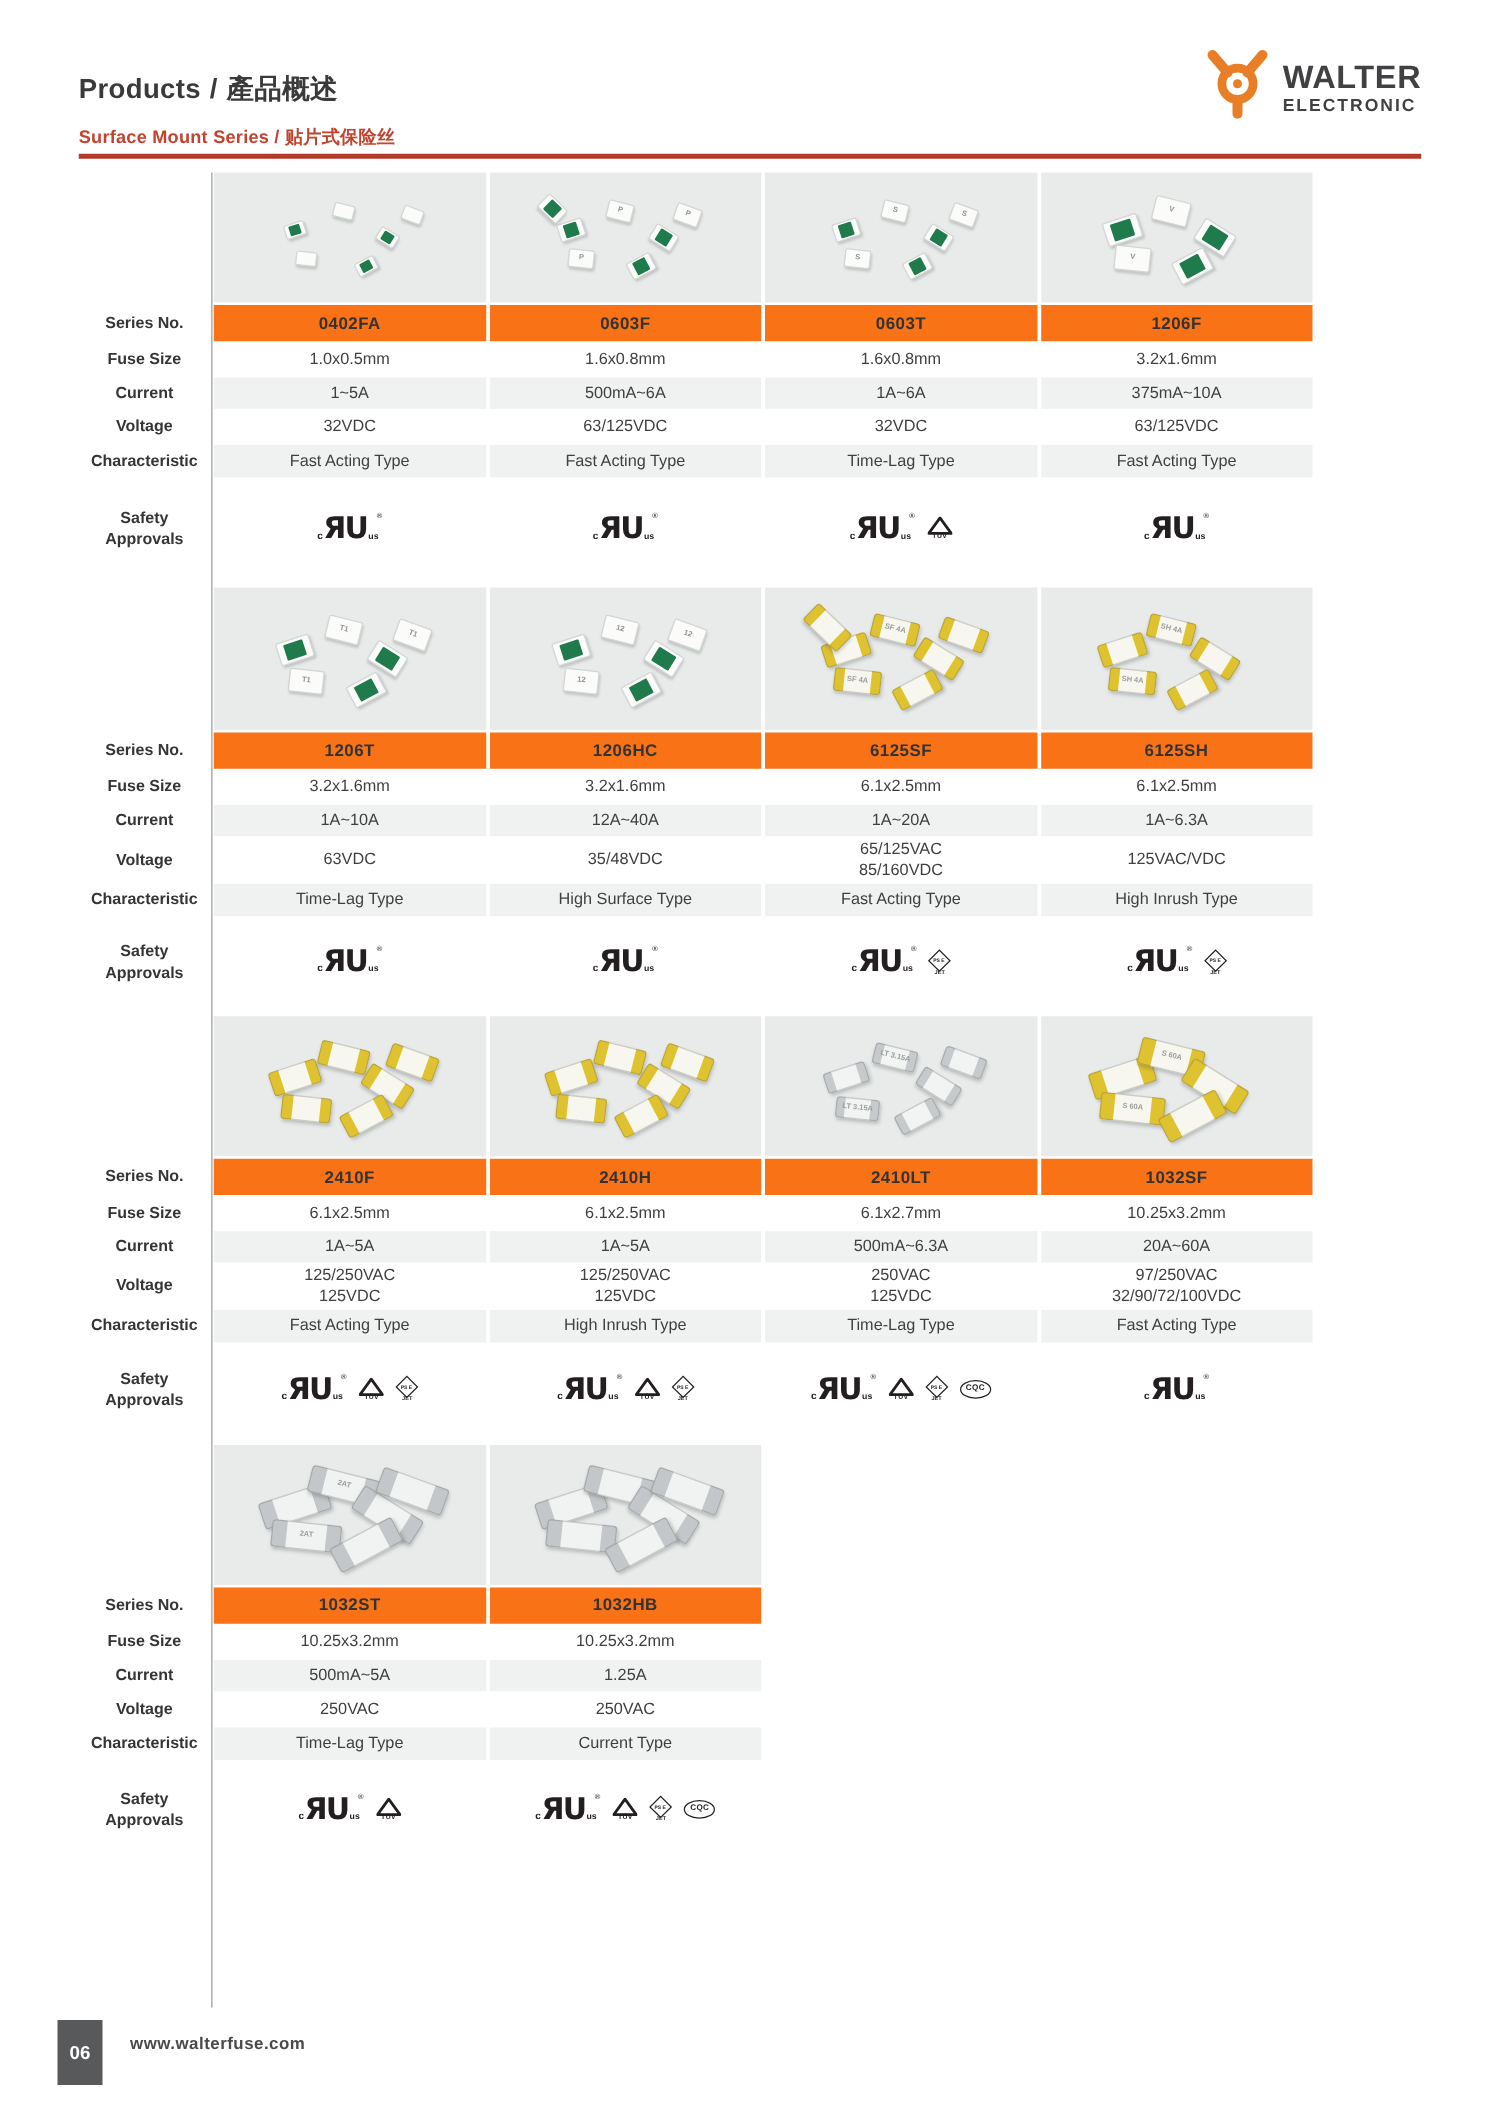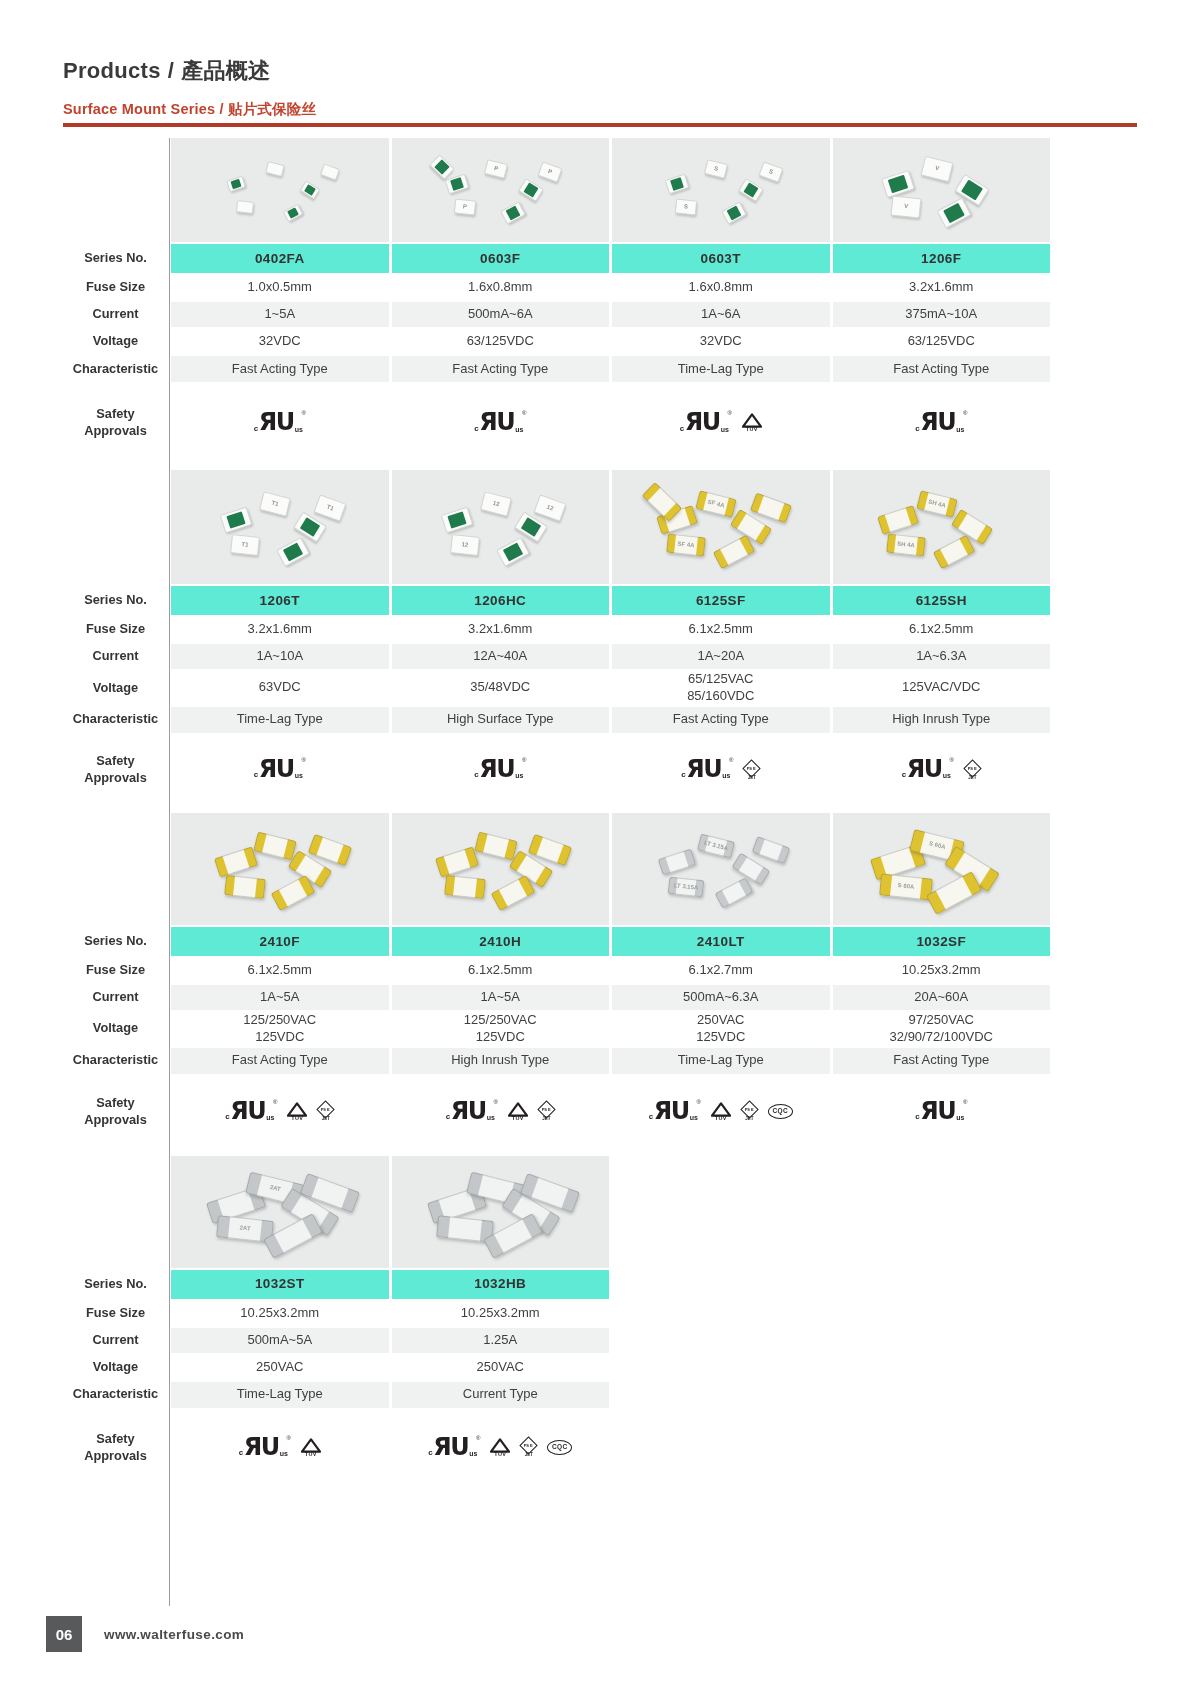--- a/index.html
+++ b/index.html
@@ -15,21 +15,21 @@
   .lt2{font-size:14px;font-weight:bold;color:#414042;letter-spacing:1.6px;margin-top:3px;}
   .subtitle{position:absolute;left:63px;top:100px;font-size:14.5px;font-weight:bold;color:#c2432e;letter-spacing:.2px;}
   .rule{position:absolute;left:63px;top:123px;width:1074px;height:4px;background:#b23a28;}
   
   .table-wrap{position:absolute;left:63px;top:138px;width:987px;}
   .vline{position:absolute;left:106px;top:0;width:1px;height:1468px;background:#9c9c9c;}
   .group{display:grid;grid-template-columns:105px repeat(4,1fr);column-gap:3px;row-gap:2px;margin-bottom:8px;}
   .cell{display:flex;flex-direction:column;align-items:center;justify-content:center;text-align:center;
         font-size:13px;color:#3f3f3f;min-height:25px;line-height:1.3;}
   .lbl{font-weight:bold;font-size:12.8px;color:#353535;}
-  .series-cell{background:#5eead4;font-weight:bold;font-size:13.5px;letter-spacing:.4px;min-height:29px;color:#333;}
+  .series-cell{background:#f97316;font-weight:bold;font-size:13.5px;letter-spacing:.4px;min-height:29px;color:#333;}
   .gray{background:#f0f1f1;}
   .r-char{min-height:26px;}
   .photo-cell{position:relative;background:#e9ebeb;width:100%;overflow:hidden;}
   .gph0{height:104px;} .gph1{height:114px;} .gph2{height:112px;} .gph3{height:112px;}
   .safety-cell{flex-direction:row;gap:10px;}
   .gsf0{min-height:78px;} .gsf1{min-height:70px;} .gsf2{min-height:72px;} .gsf3{min-height:76px;}
   .chip{position:absolute;display:flex;align-items:center;justify-content:center;}
   .chipmark{font-size:6px;color:#8f948f;font-weight:bold;white-space:nowrap;}
   
   .ul{display:inline-flex;align-items:flex-end;color:#231f20;position:relative;padding-right:3px;}
@@ -39,32 +39,49 @@
   .ul-reg{position:absolute;top:-3px;right:0;font-size:6px;}
   .tuv{display:inline-flex;flex-direction:column;align-items:center;color:#231f20;line-height:1;}
   .tuv-label{font-size:5.5px;font-weight:bold;margin-top:-3px;letter-spacing:.3px;}
   .jet{display:inline-flex;flex-direction:column;align-items:center;color:#231f20;line-height:1;}
   .jet-d{width:11px;height:11px;border:1.6px solid #231f20;transform:rotate(45deg);display:flex;align-items:center;justify-content:center;margin:2px 2px 1px 2px;}
   .jet-i{transform:rotate(-45deg);font-size:4px;font-weight:bold;white-space:nowrap;}
   .jet-label{font-size:4.5px;font-weight:bold;}
   .cqc{display:inline-flex;align-items:center;justify-content:center;border:1.7px solid #231f20;border-radius:50%;
        min-width:19px;height:13px;font-size:6.5px;font-weight:800;color:#231f20;padding:0 2px;letter-spacing:.3px;}
   
-  .page-num{position:absolute;left:46px;top:1616px;width:36px;height:36px;background:#58595b;color:#fff;
+  .page-num{position:absolute;left:46px;top:1616px;width:36px;height:52px;background:#58595b;color:#fff;
             font-weight:bold;font-size:15px;display:flex;align-items:center;justify-content:center;}
   .site{position:absolute;left:104px;top:1616px;height:36px;display:flex;align-items:center;
         font-weight:bold;font-size:13.5px;color:#4a4a4a;letter-spacing:.4px;}
 </style>
 </head>
 <body>
 
 <div class="page">
   <div class="header">
     <div class="title">
       <span>Products</span><span class="t-sep">/</span><span>產品概述</span>
+    </div>
+    <div class="logo">
+      <span>
+        <svg width="54" height="58" viewBox="0 0 54 58">
+          <g stroke="#e87f27" stroke-width="8" stroke-linecap="round" fill="none">
+            <path d="M7 6 L19 20"></path>
+            <path d="M47 6 L35 20"></path>
+            <path d="M27 43 L27 53"></path>
+          </g>
+          <circle cx="27" cy="29" r="12.5" fill="none" stroke="#e87f27" stroke-width="7"></circle>
+          <circle cx="27" cy="29" r="3.6" fill="#e87f27"></circle>
+        </svg>
+      </span>
+      <span class="logo-text">
+        <span class="lt1">WALTER</span>
+        <span class="lt2">ELECTRONIC</span>
+      </span>
     </div>
   </div>
 
   <div class="subtitle">Surface Mount Series / 贴片式保险丝</div>
   <div class="rule"></div>
 
   <div class="table-wrap">
     <div class="vline"></div>
     <div id="groups">
         <div class="group">

